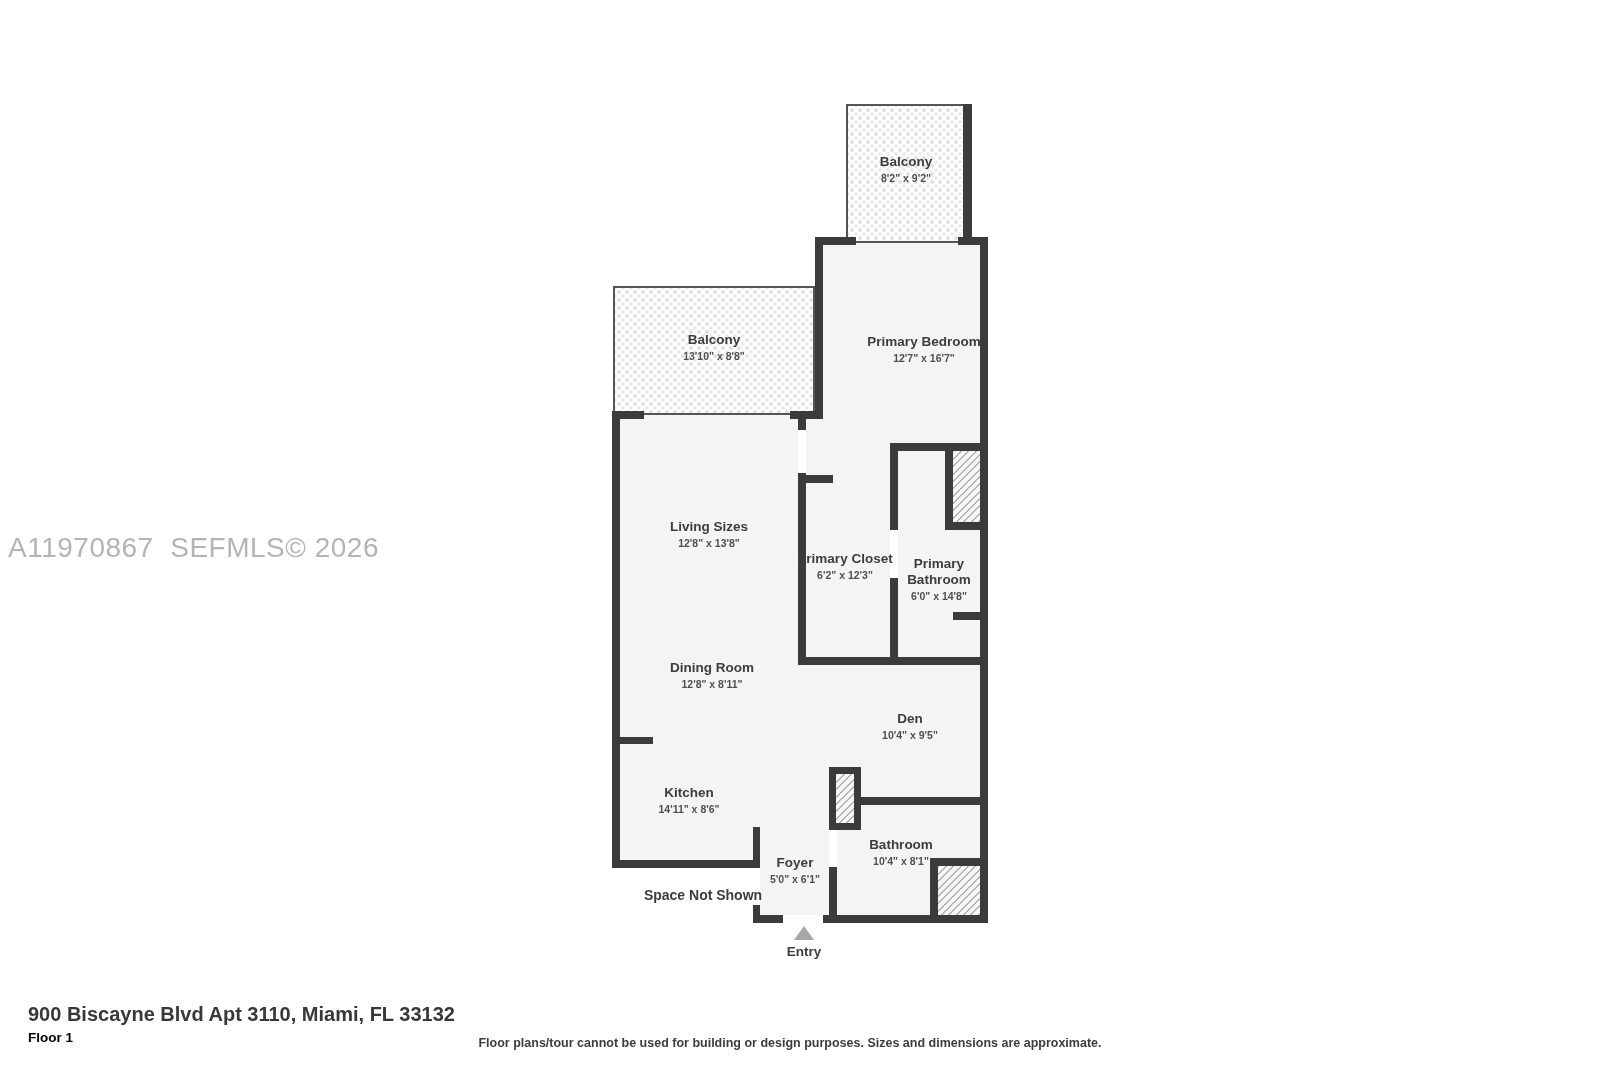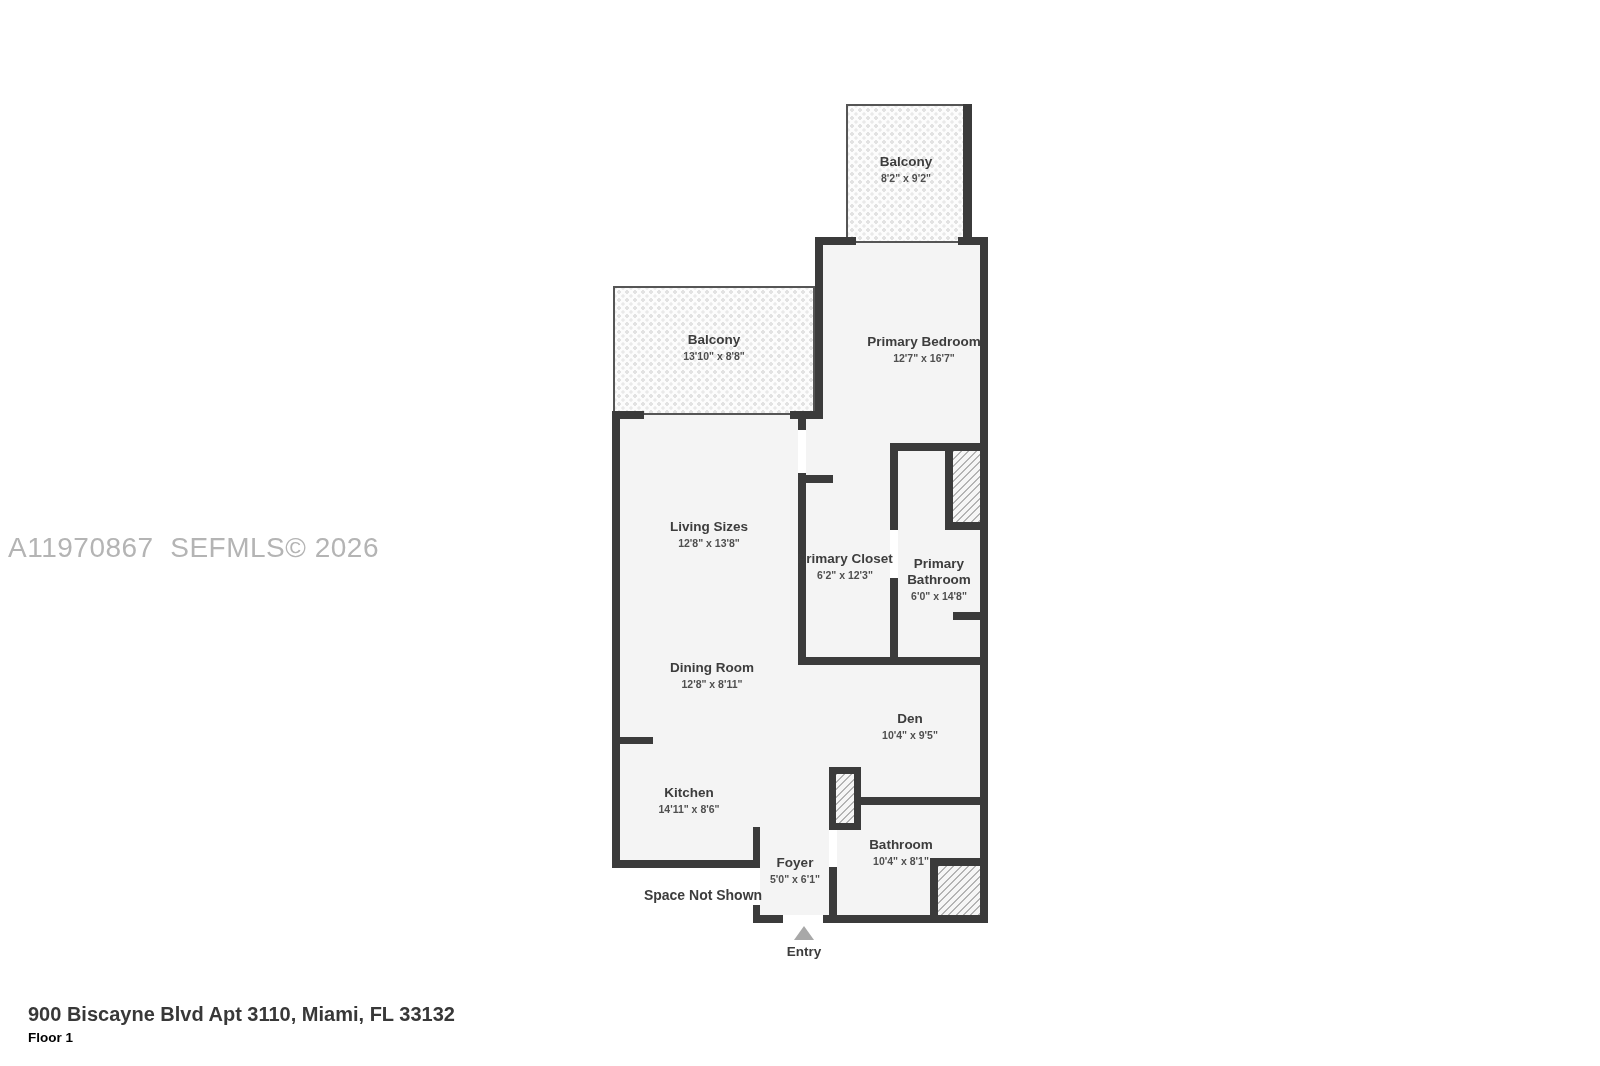--- a/index.html
+++ b/index.html
@@ -142,14 +142,15 @@
     <span class="room-name">Bathroom</span>
     <span class="room-dims">10'4" x 8'1"</span>
   </div>
 
   <div class="free-label" style="left:703px;top:895px;font-size:14px;">Space Not Shown</div>
   <div class="entry-arrow"></div>
   <div class="free-label" style="left:804px;top:951px;font-size:13.5px;">Entry</div>
 
   <div class="address">900 Biscayne Blvd Apt 3110, Miami, FL 33132</div>
   <div class="floor">Floor 1</div>
+  <div class="disclaimer">Floor plans/tour cannot be used for building or design purposes. Sizes and dimensions are approximate.</div>
 
 </div>
 
 </body></html>

